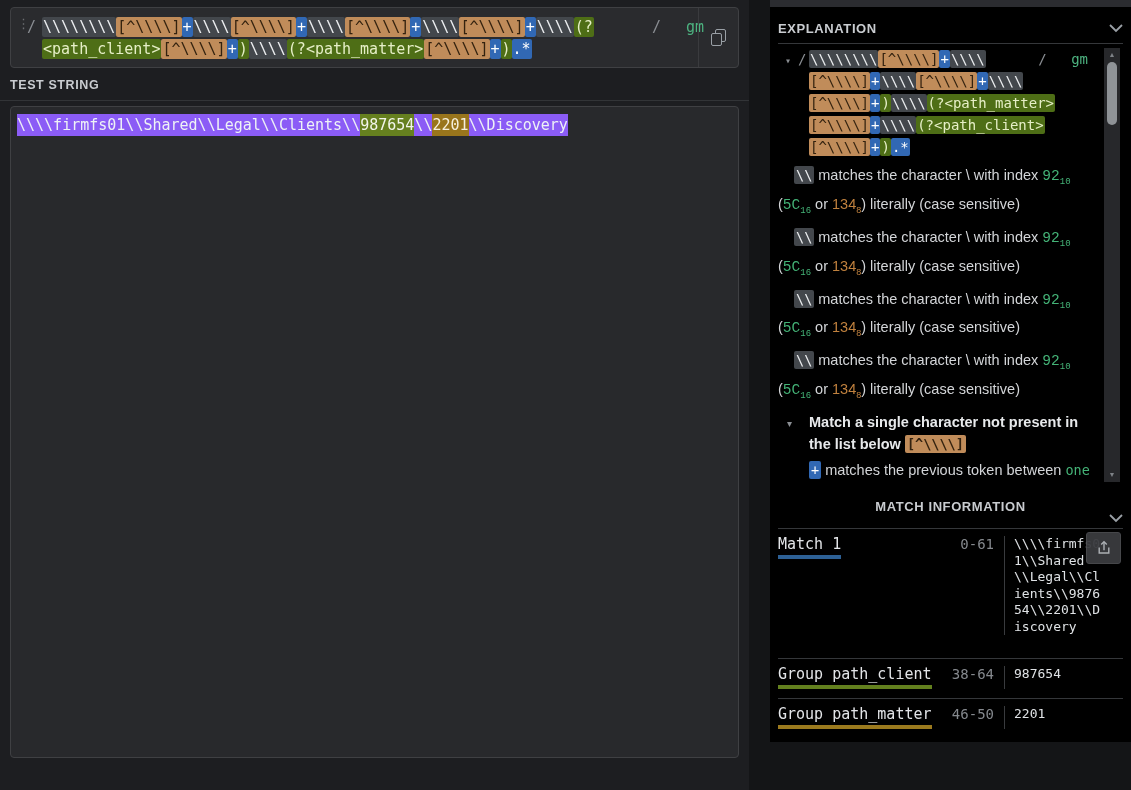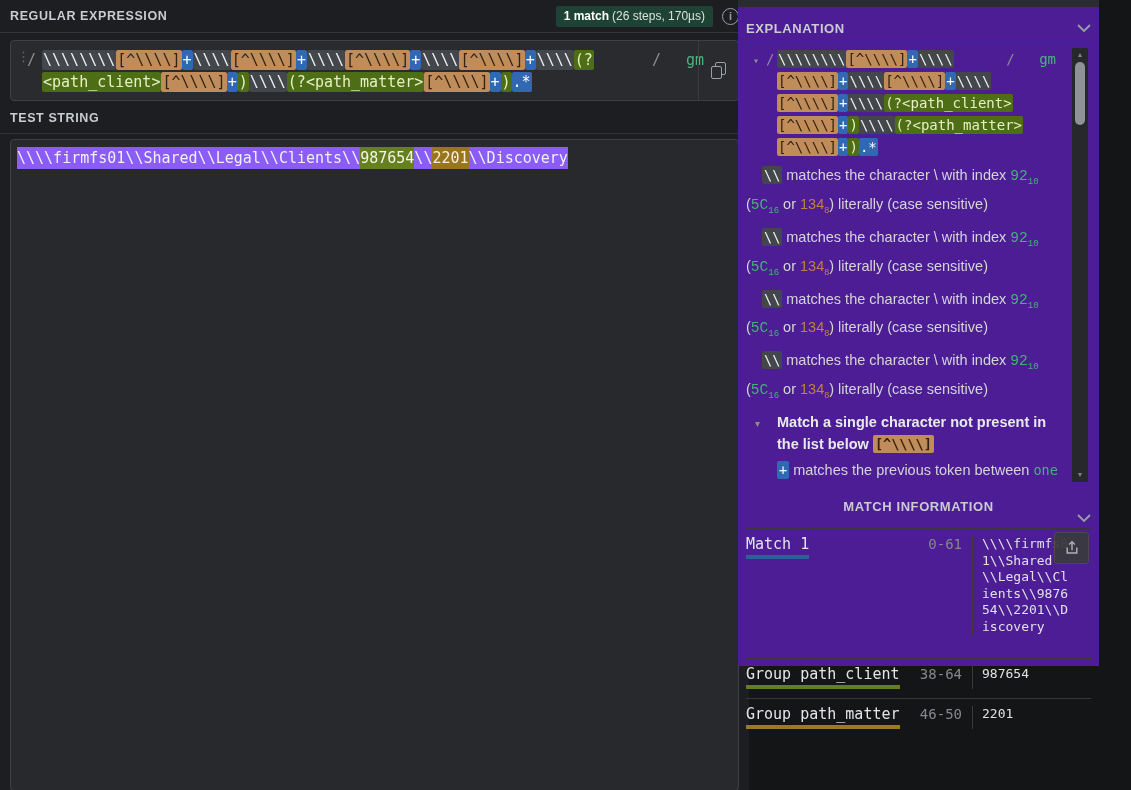--- a/index.html
+++ b/index.html
@@ -44,21 +44,21 @@
 
   .test-box { margin:5px 10px 0; height:652px; background:#28292c;
               border:1px solid #3f4043; border-radius:4px; padding:7px 6px; cursor:text; }
   .test-line { font-family:"DejaVu Sans Mono", monospace; font-size:15px; line-height:22px; color:#e8ebee; }
   .seg { padding:2px 0; }
   .seg-match  { background:#8b5cf6; color:#eef2f6; }
   .seg-client { background:#66801f; color:#f2f5ea; }
   .seg-matter { background:#99751c; color:#f5efdc; }
 
   
-  .right-panel { position:absolute; top:0; left:738px; width:361px; height:666px; background:#4c1d95; }
+  .right-panel { position:absolute; top:0; left:770px; width:361px; height:742px; background:#000000; }
   .rp-topstrip { position:absolute; top:0; left:0; right:0; height:7px; background:#2b2c30; }
   .side-header { position:absolute; left:8px; right:8px; height:30px; display:flex; align-items:center;
                  border-bottom:1px solid #35373a; }
   .side-header .sec-title { font-size:13px; }
   .hdr-chevron { margin-left:auto; cursor:pointer; display:flex; }
   #exp-header { top:14px; }
   #mi-header  { top:499px;flex-direction:column; }
 
   .exp-body { position:absolute; top:48px; left:2px; width:330px; height:434px; overflow:hidden; padding-left:6px; }
   .exp-regex { position:relative; padding-left:31px; font-family:"DejaVu Sans Mono",monospace;
@@ -104,28 +104,20 @@
   .export-btn { position:absolute; left:316px; top:532px; width:35px; height:32px; background:#3a3b3f;
                 border:1px solid #4a4b4f; border-radius:3px; display:flex; align-items:center;
                 justify-content:center; cursor:pointer; opacity:.95; }
 </style>
 </head>
 <body>
 
 <div class="app">
 
   <section class="left-panel">
-    <div class="lp-header">
-      <span class="sec-title">REGULAR EXPRESSION</span>
-      <div class="badge">
-        <b>1 match</b>
-        <span>(26 steps, 170µs)</span>
-      </div>
-      <span class="info-icon">i</span>
-    </div>
 
     <div class="regex-box">
       <span class="drag-handle mono">⋮</span>
       <span class="rx-delim mono">/</span>
       <div class="rx-pattern">
         <div class="rx-line"><span class="tok tok-esc">\\\\\\\\</span><span class="tok tok-cls">[^\\\\]</span><span class="tok tok-quant">+</span><span class="tok tok-esc">\\\\</span><span class="tok tok-cls">[^\\\\]</span><span class="tok tok-quant">+</span><span class="tok tok-esc">\\\\</span><span class="tok tok-cls">[^\\\\]</span><span class="tok tok-quant">+</span><span class="tok tok-esc">\\\\</span><span class="tok tok-cls">[^\\\\]</span><span class="tok tok-quant">+</span><span class="tok tok-esc">\\\\</span><span class="tok tok-group">(?</span></div>
         <div class="rx-line"><span class="tok tok-group">&lt;path_client&gt;</span><span class="tok tok-cls">[^\\\\]</span><span class="tok tok-quant">+</span><span class="tok tok-group">)</span><span class="tok tok-esc">\\\\</span><span class="tok tok-group">(?&lt;path_matter&gt;</span><span class="tok tok-cls">[^\\\\]</span><span class="tok tok-quant">+</span><span class="tok tok-group">)</span><span class="tok tok-quant">.*</span></div>
       </div>
       <div class="rx-flagscol mono">
         <span class="slash">/</span>
@@ -160,22 +152,22 @@
     <div class="exp-body">
       <div class="exp-regex">
         <span class="exp-arrow">▾</span>
         <span class="exp-delim slash">/</span>
         <span class="exp-flags">
           <span class="slash">/</span>
           <span class="flags">gm</span>
         </span>
         <div class="rx-line"><span class="tok tok-esc">\\\\\\\\</span><span class="tok tok-cls">[^\\\\]</span><span class="tok tok-quant">+</span><span class="tok tok-esc">\\\\</span></div>
         <div class="rx-line"><span class="tok tok-cls">[^\\\\]</span><span class="tok tok-quant">+</span><span class="tok tok-esc">\\\\</span><span class="tok tok-cls">[^\\\\]</span><span class="tok tok-quant">+</span><span class="tok tok-esc">\\\\</span></div>
+        <div class="rx-line"><span class="tok tok-cls">[^\\\\]</span><span class="tok tok-quant">+</span><span class="tok tok-group">)</span><span class="tok tok-esc">\\\\</span><span class="tok tok-group">(?&lt;path_matter&gt;</span></div>
         <div class="rx-line"><span class="tok tok-cls">[^\\\\]</span><span class="tok tok-quant">+</span><span class="tok tok-esc">\\\\</span><span class="tok tok-group">(?&lt;path_client&gt;</span></div>
-        <div class="rx-line"><span class="tok tok-cls">[^\\\\]</span><span class="tok tok-quant">+</span><span class="tok tok-group">)</span><span class="tok tok-esc">\\\\</span><span class="tok tok-group">(?&lt;path_matter&gt;</span></div>
         <div class="rx-line"><span class="tok tok-cls">[^\\\\]</span><span class="tok tok-quant">+</span><span class="tok tok-group">)</span><span class="tok tok-quant">.*</span></div>
       </div>
       <div class="exp-entries">
           <div class="exp-entry top"><span class="tok tok-esc tok-inline">\\</span><span class="sg-text"> matches the character \ with index </span><span class="sg-green">92<sub>10</sub></span><span class="sg-text"> (</span><span class="sg-green">5C<sub>16</sub></span><span class="sg-text"> or </span><span class="sg-orange">134<sub>8</sub></span><span class="sg-text">) literally (case sensitive)</span></div>
           <div class="exp-entry top"><span class="tok tok-esc tok-inline">\\</span><span class="sg-text"> matches the character \ with index </span><span class="sg-green">92<sub>10</sub></span><span class="sg-text"> (</span><span class="sg-green">5C<sub>16</sub></span><span class="sg-text"> or </span><span class="sg-orange">134<sub>8</sub></span><span class="sg-text">) literally (case sensitive)</span></div>
           <div class="exp-entry top"><span class="tok tok-esc tok-inline">\\</span><span class="sg-text"> matches the character \ with index </span><span class="sg-green">92<sub>10</sub></span><span class="sg-text"> (</span><span class="sg-green">5C<sub>16</sub></span><span class="sg-text"> or </span><span class="sg-orange">134<sub>8</sub></span><span class="sg-text">) literally (case sensitive)</span></div>
           <div class="exp-entry top"><span class="tok tok-esc tok-inline">\\</span><span class="sg-text"> matches the character \ with index </span><span class="sg-green">92<sub>10</sub></span><span class="sg-text"> (</span><span class="sg-green">5C<sub>16</sub></span><span class="sg-text"> or </span><span class="sg-orange">134<sub>8</sub></span><span class="sg-text">) literally (case sensitive)</span></div>
           <div class="exp-entry header"><span class="entry-arrow">▾</span><span class="sg-bold">Match a single character not present in the list below </span><span class="tok tok-cls tok-inline">[^\\\\]</span></div>
           <div class="exp-entry nested"><span class="tok tok-quant tok-inline">+</span><span class="sg-text"> matches the previous token between </span><span class="sg-mono-green">one</span><span class="sg-text"> and </span><span class="sg-mono-green">unlimited</span><span class="sg-text"> times, as many times as possible, giving back as needed </span></div>
         </div>

